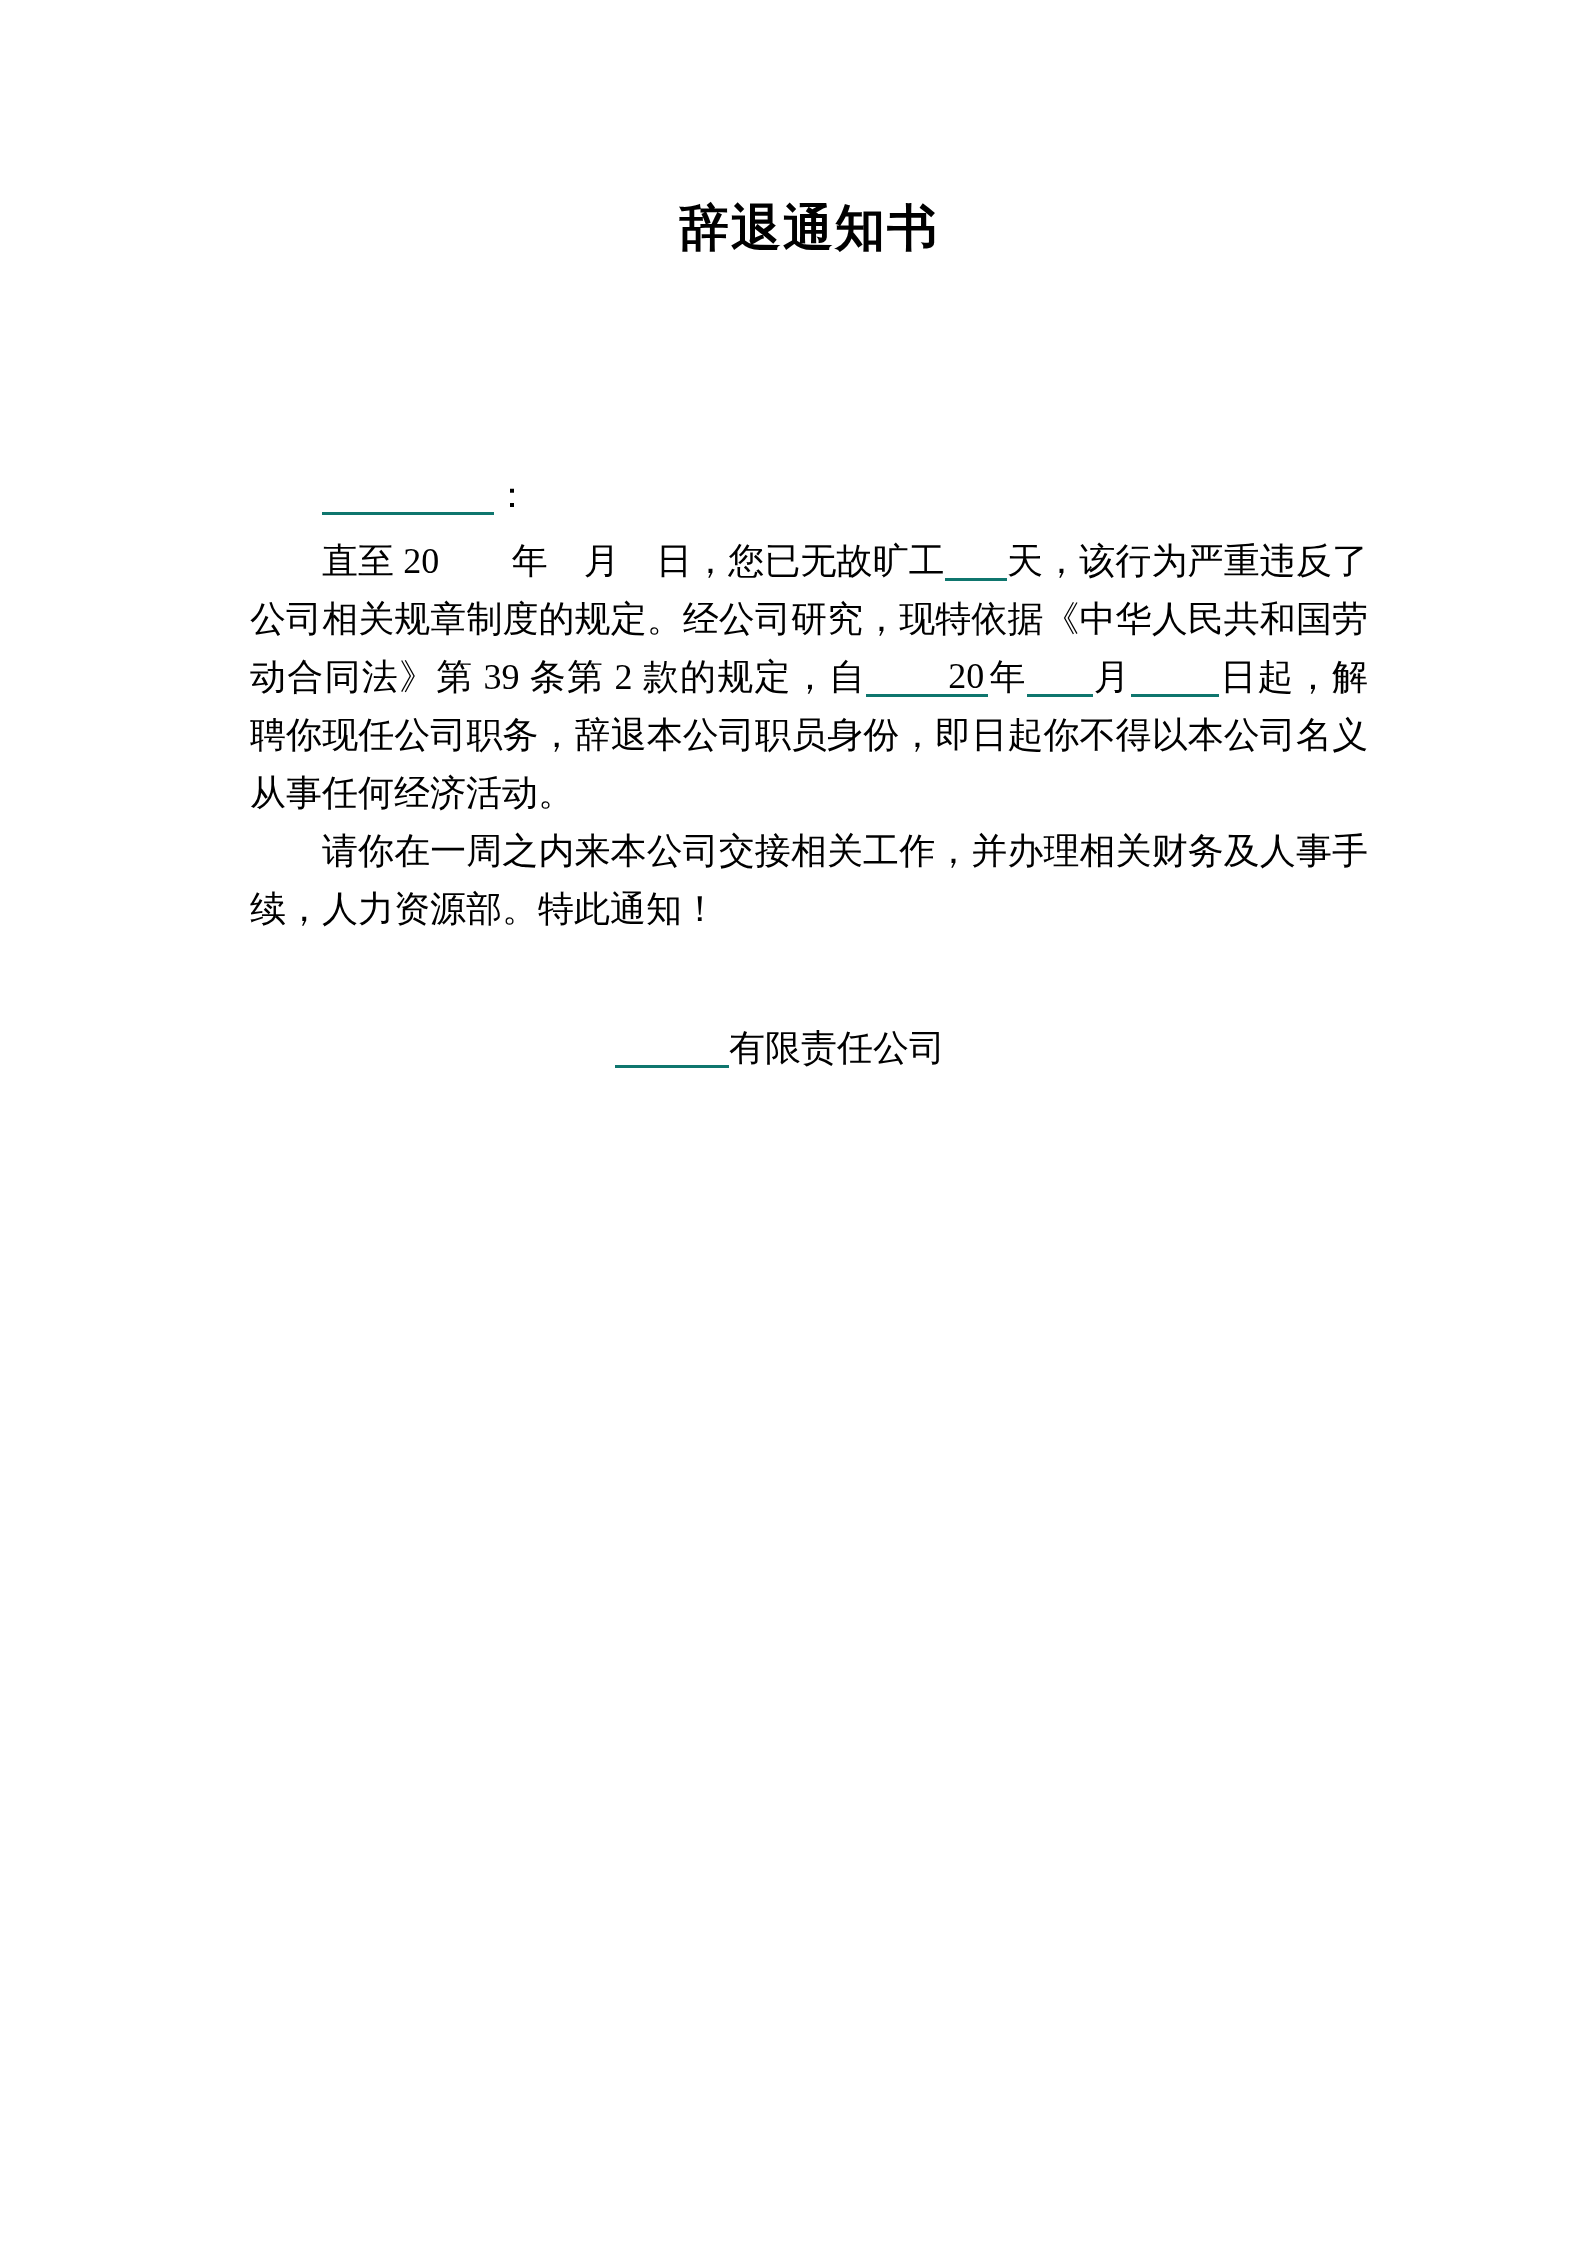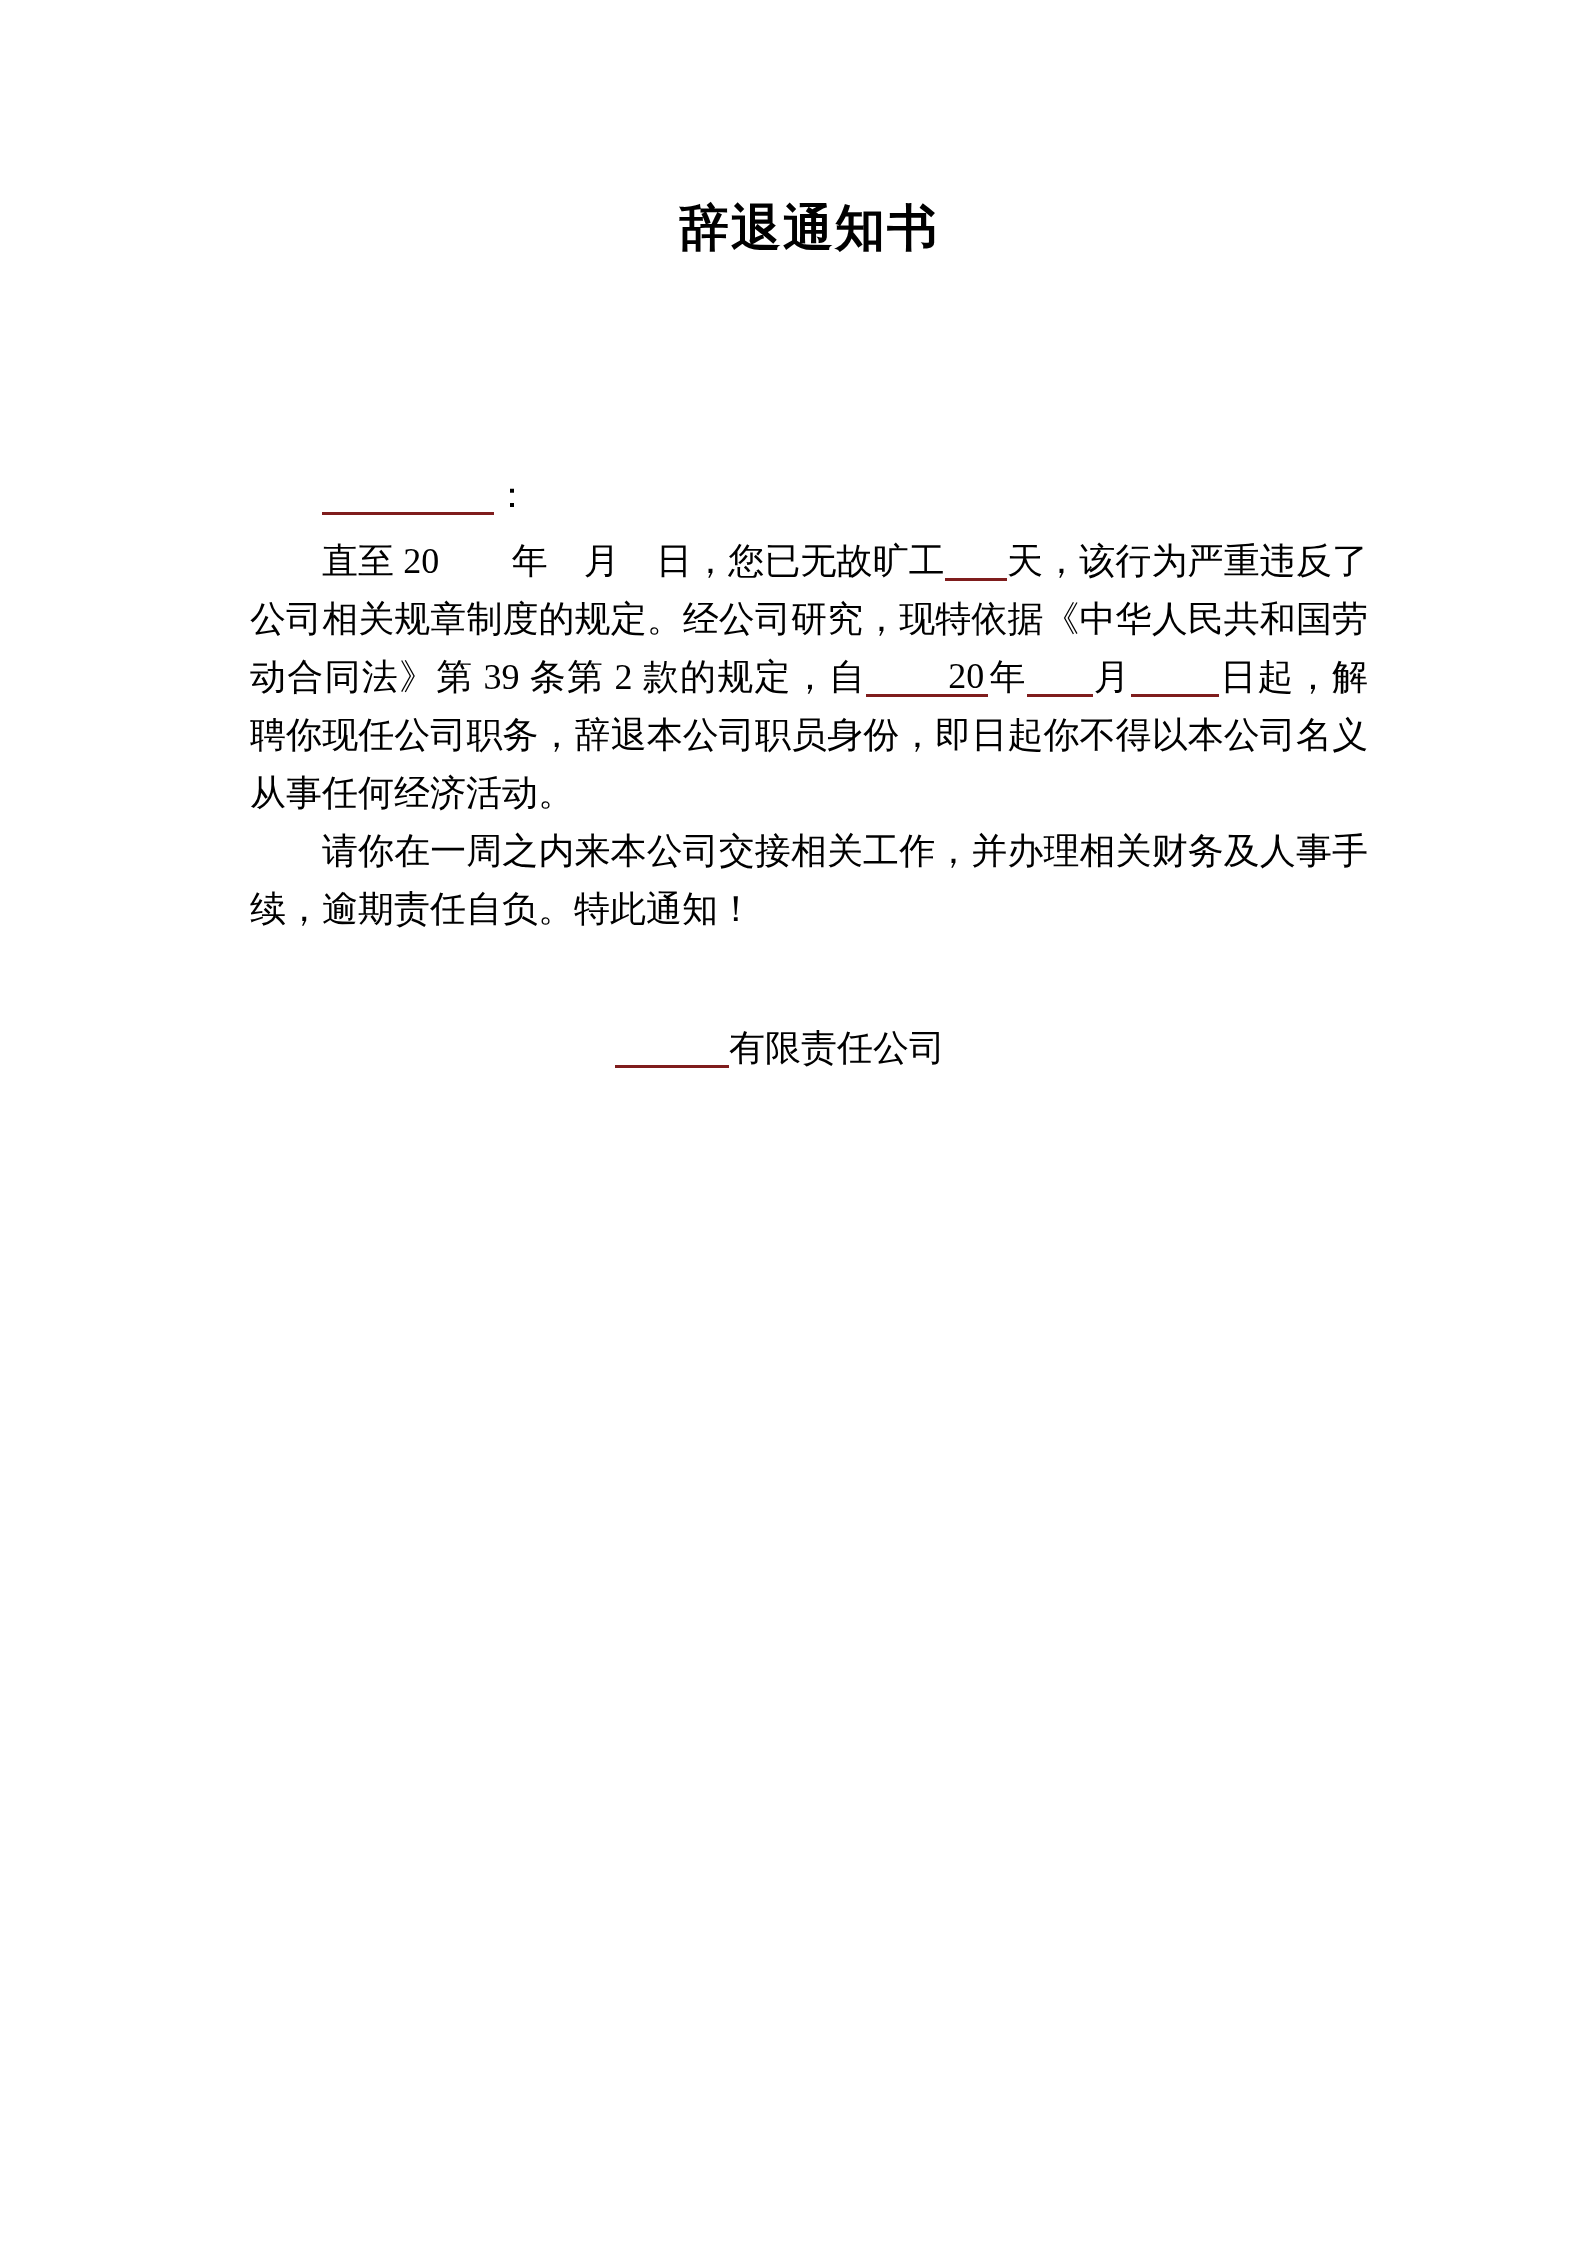--- a/index.html
+++ b/index.html
@@ -41,21 +41,21 @@
     text-indent: 2em;
   }
   .para-first {
     margin-top: 8px;
   }
   .blank {
     display: inline-block;
     box-sizing: border-box;
     height: 1.08em;
     line-height: 1.02em;
-    border-bottom: 3px solid #7f1d1d;
+    border-bottom: 3px solid #0f766e;
     vertical-align: text-bottom;
     text-align: left;
     padding-left: 10px;
   }
   .salutation-blank {
     min-width: 172px;
     text-indent: 0;
   }
   .company-blank {
     min-width: 114px;
@@ -76,19 +76,19 @@
 <body>
 
 <div class="page">
 
   <h1 class="title">辞退通知书</h1>
 
   <div class="salutation"><span class="blank salutation-blank"></span><span>：</span></div>
 
   <p class="para para-first"><span>直至 20　　年　月　日，您已无故旷工</span><span class="blank" style="min-width: 62px;"></span><span>天，该行为严重违反了公司相关规章制度的规定。经公司研究，现特依据《中华人民共和国劳动合同法》第 39 条第 2 款的规定，自</span><span class="blank" style="min-width: 122px;">20</span><span>年</span><span class="blank" style="min-width: 66px;"></span><span>月</span><span class="blank" style="min-width: 88px;"></span><span>日起，解聘你现任公司职务，辞退本公司职员身份，即日起你不得以本公司名义从事任何经济活动。</span></p>
 
-  <p class="para">请你在一周之内来本公司交接相关工作，并办理相关财务及人事手续，逾期责任自负。特此通知！</p>
+  <p class="para">请你在一周之内来本公司交接相关工作，并办理相关财务及人事手续，人力资源部。特此通知！</p>
 
   <div class="signature">
     <div class="sig-line sig-company"><span class="blank company-blank"></span><span>有限责任公司</span></div>
   </div>
 
 </div>
 
 </body></html>

